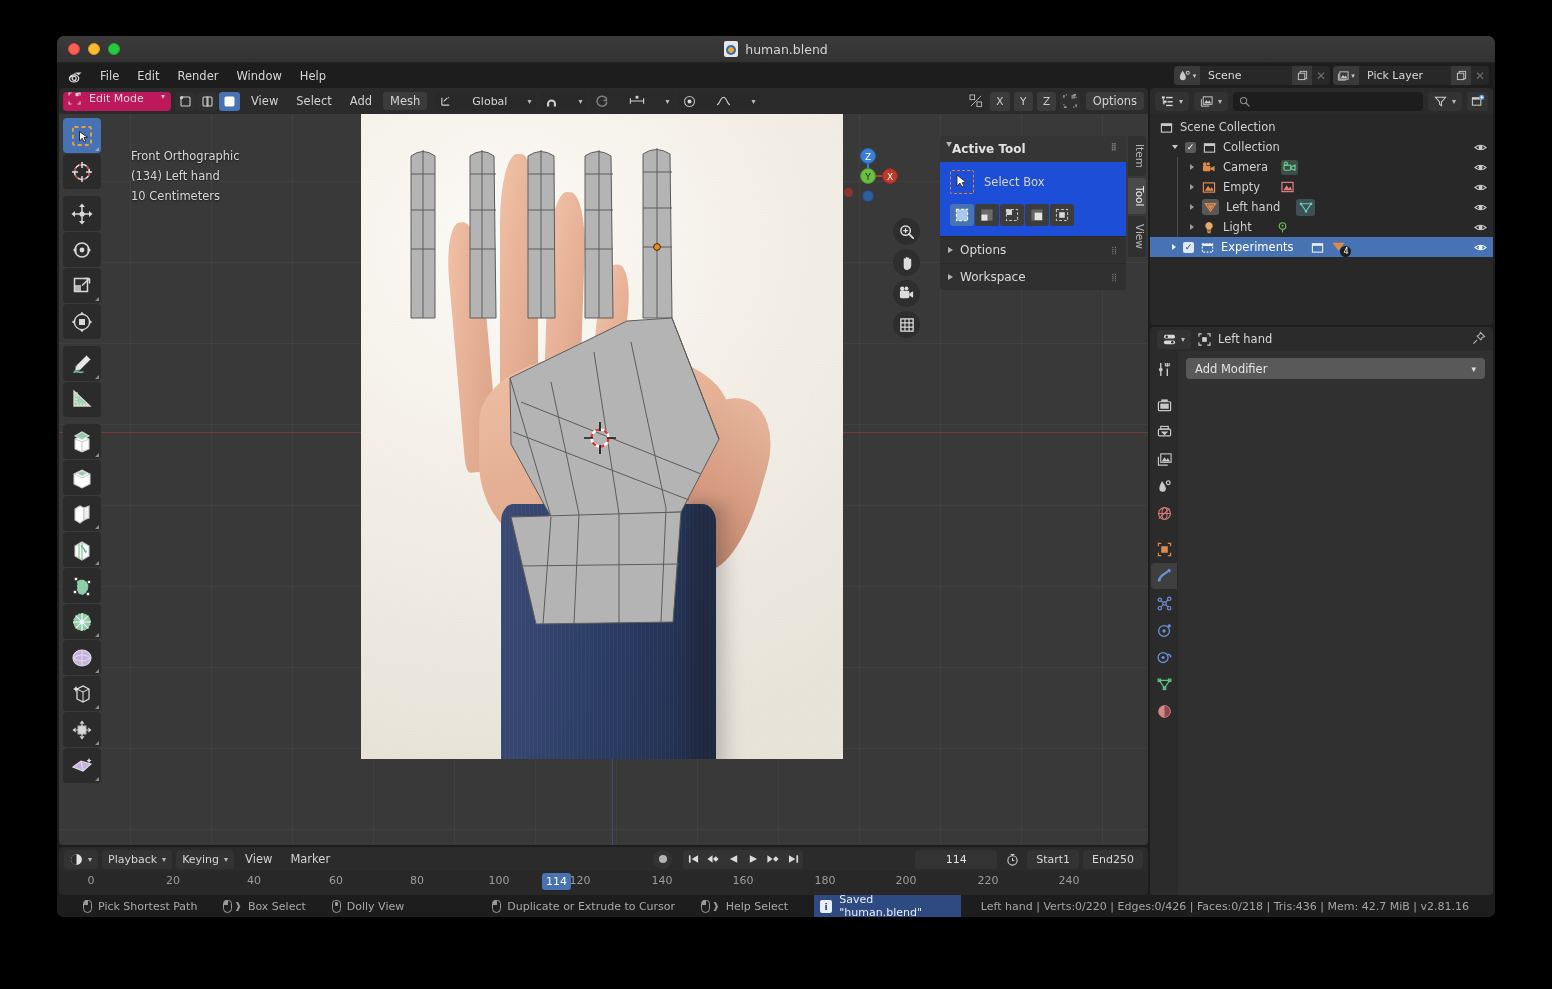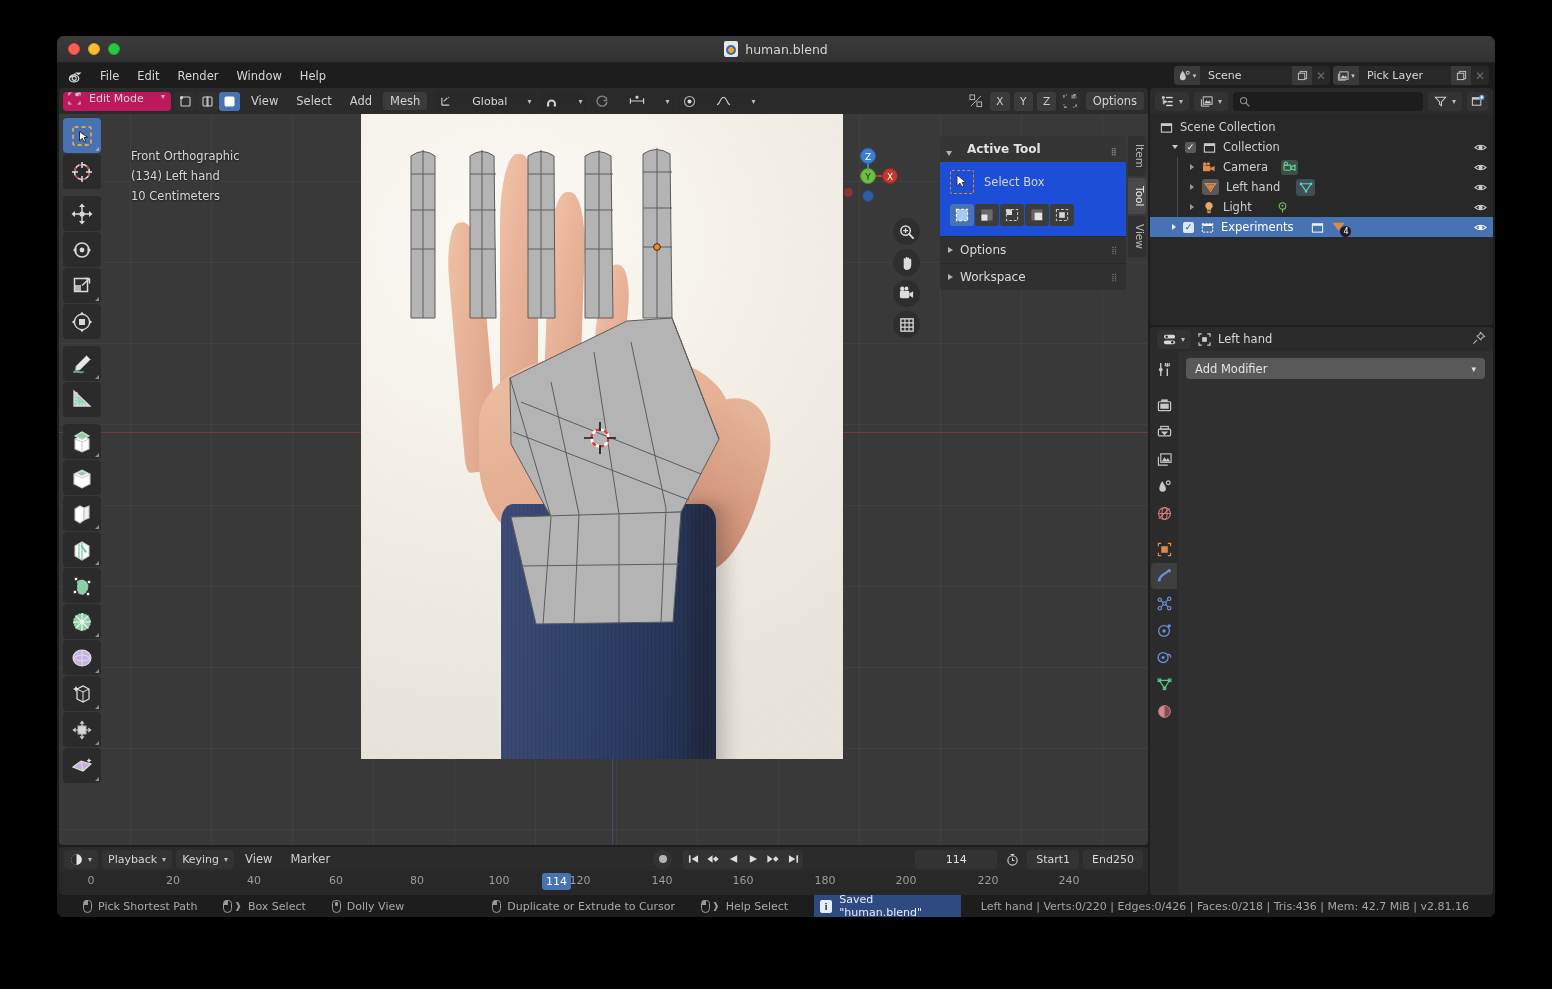--- a/index.html
+++ b/index.html
@@ -230,21 +230,21 @@
     left:785px; top:74px;
   }
 
   
   #npanel {
     position:absolute; right:22px; top:22px; width:186px;
     background:#303030; border-radius:4px; z-index:9; overflow:hidden;
     font-size:11.5px; color:#d4d4d4;
   }
   .np-head {
-    display:flex; align-items:flex-end; gap:15px; padding:6px 8px 6px 6px; background:#353535;
+    display:flex; align-items:flex-start; gap:0; padding:6px 8px 6px 6px; background:#353535;
     font-size:12px; color:#e2e2e2; font-weight:bold;
   }
   .np-head .grip { margin-left:auto; color:#7a7a7a; letter-spacing:1px; font-size:8px; }
   .np-body { padding:8px 10px 10px; background:#1d4ed8; }
   .tool-row { display:flex; align-items:center; gap:10px; margin-bottom:10px; }
   .selbox-icon {
     width:24px;height:24px;border:1.5px dashed #e08a1e; border-radius:2px; position:relative;
   }
   .mode-row { display:flex; gap:1px; }
   .mode-b { width:24px;height:22px;background:#3c3c3c;border-radius:3px;
@@ -1070,20 +1070,43 @@
                 </svg>
             </span>
             <span class="eye">
               <svg width="13" height="11" viewBox="0 0 14 11">
                   <path d="M1 5.5 q6 -5 12 0 q-6 5 -12 0z" fill="none" stroke="#d0d0d0" stroke-width="1.1"></path>
                   <circle cx="7" cy="5.5" r="2.1" fill="#d0d0d0"></circle>
                 </svg>
             </span>
           </div>
 
+          <div class="ol-row" style="padding-left:40px">
+            <span class="treeline"></span>
+            <span class="arrow-r" style="margin-right:8px"></span>
+            <span class="ico" style="margin-right:7px">
+              <svg width="14" height="13" viewBox="0 0 15 14">
+                  <rect x="1.5" y="2" width="12" height="10" fill="none" stroke="#e08a4a" stroke-width="1.3"></rect>
+                  <path d="M3 10.5 L6.5 5 L9 8.5 L10.5 6.5 L12.5 10.5 Z" fill="#e08a4a"></path>
+                </svg>
+            </span>
+            <span>Empty</span>
+            <span class="datachip" style="margin-left:19px">
+              <svg width="13" height="12" viewBox="0 0 14 13">
+                  <rect x="1" y="1.5" width="12" height="10" fill="none" stroke="#e08080" stroke-width="1.3"></rect>
+                  <path d="M2.5 10 L6 4.5 L8.5 8 L10 6 L12 10 Z" fill="#e08080"></path>
+                </svg>
+            </span>
+            <span class="eye">
+              <svg width="13" height="11" viewBox="0 0 14 11">
+                  <path d="M1 5.5 q6 -5 12 0 q-6 5 -12 0z" fill="none" stroke="#d0d0d0" stroke-width="1.1"></path>
+                  <circle cx="7" cy="5.5" r="2.1" fill="#d0d0d0"></circle>
+                </svg>
+            </span>
+          </div>
 
           <div class="ol-row" style="padding-left:40px">
             <span class="treeline"></span>
             <span class="arrow-r" style="margin-right:8px"></span>
             <span class="ico" style="margin-right:7px;background:#585858;border-radius:3px;width:17px;height:16px">
               <svg width="13" height="12" viewBox="0 0 14 13">
                   <path d="M1.5 3 H12.5 L7 11 Z" fill="none" stroke="#e08a4a" stroke-width="1.4"></path>
                   <path d="M3.5 4.5 H10.5 L7 9.3 Z" fill="#e08a4a"></path>
                 </svg>
             </span>

